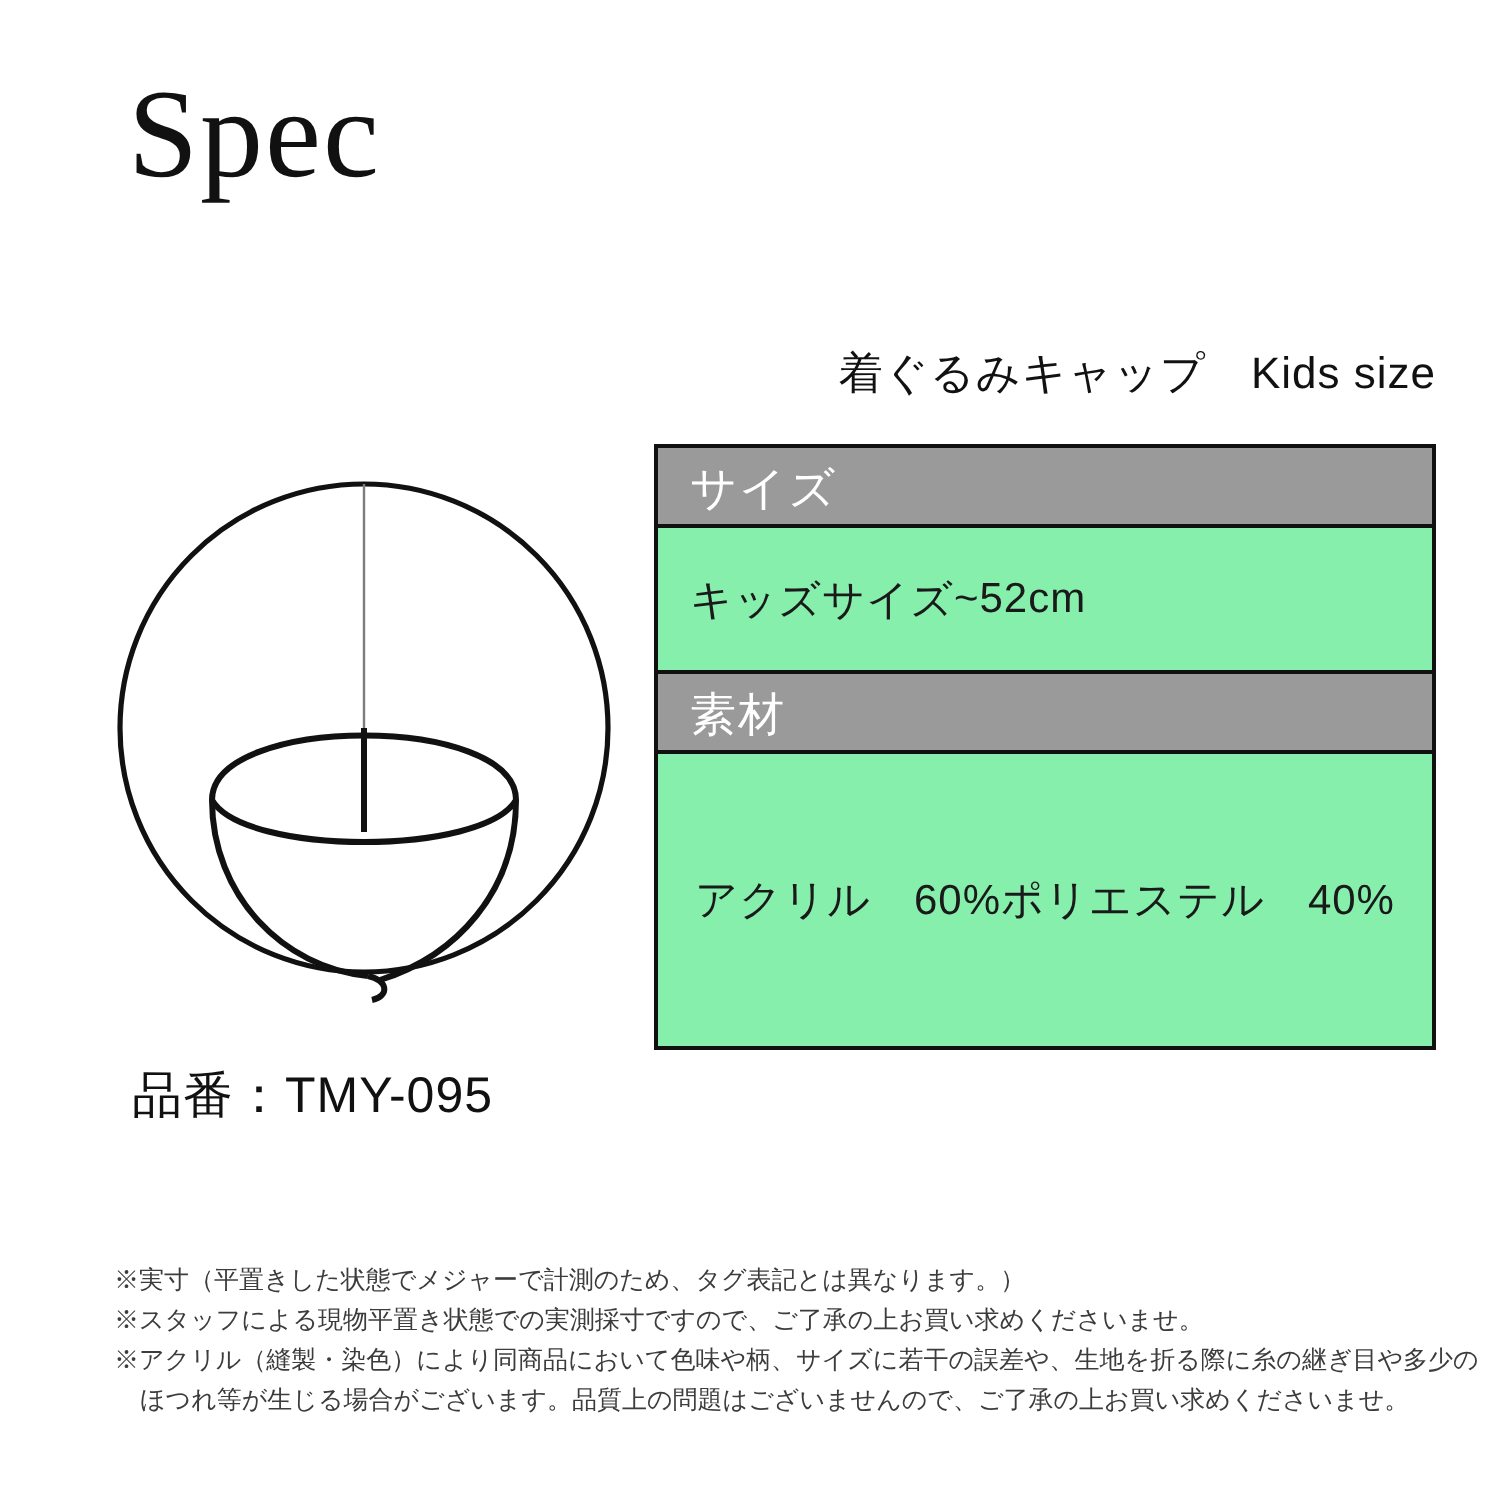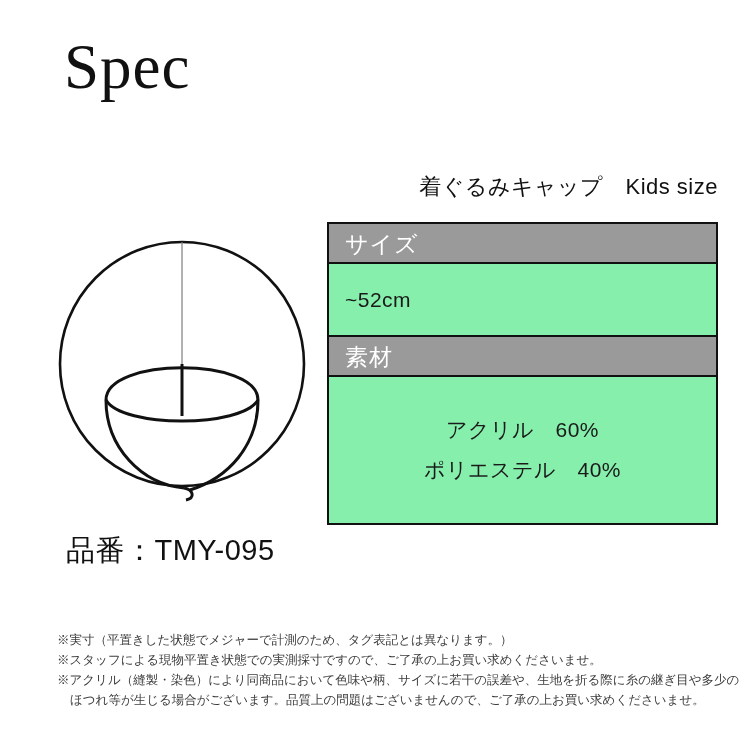--- a/index.html
+++ b/index.html
@@ -47,21 +47,21 @@
     display: block;
     width: 260px;
     height: 272px;
   }
 
   
   .product-code {
     position: absolute;
     left: 66px;
     top: 531px;
-    font-size: 29px;
+    font-size: 25px;
     letter-spacing: 0.5px;
     color: #111111;
     white-space: nowrap;
   }
 
   
   .spec-heading {
     position: absolute;
     left: 327px;
     top: 172px;
@@ -106,21 +106,21 @@
   .row-size .size-label {
     letter-spacing: 0.5px;
   }
   .row-size .size-value {
     letter-spacing: 0.5px;
   }
   .row-material {
     height: 146px;
     box-sizing: border-box;
     display: flex;
-    flex-direction: column;
+    flex-direction: row;
     align-items: center;
     justify-content: center;
     font-size: 21px;
   }
   .row-material .mat-line {
     letter-spacing: 0.5px;
     margin: 6px 0;
   }
 
   
@@ -171,20 +171,21 @@
 
   <div class="product-code">品番：TMY-095</div>
 
   <div class="spec-heading">着ぐるみキャップ　Kids size</div>
 
   <div class="spec-table">
 
     <div class="row-header">サイズ</div>
 
     <div class="row-size">
+      <span class="size-label">キッズサイズ</span>
       <span class="size-value">~52cm</span>
     </div>
 
     <div class="row-header">素材</div>
 
     <div class="row-material">
       <span class="mat-line">アクリル　60%</span>
       <span class="mat-line">ポリエステル　40%</span>
     </div>
 

